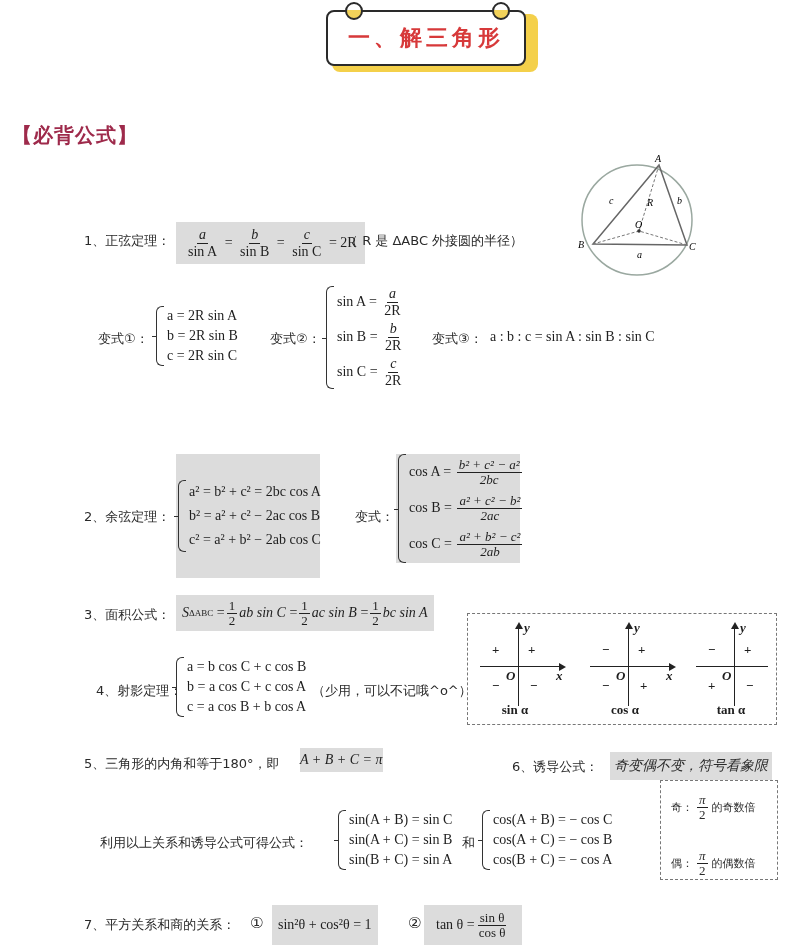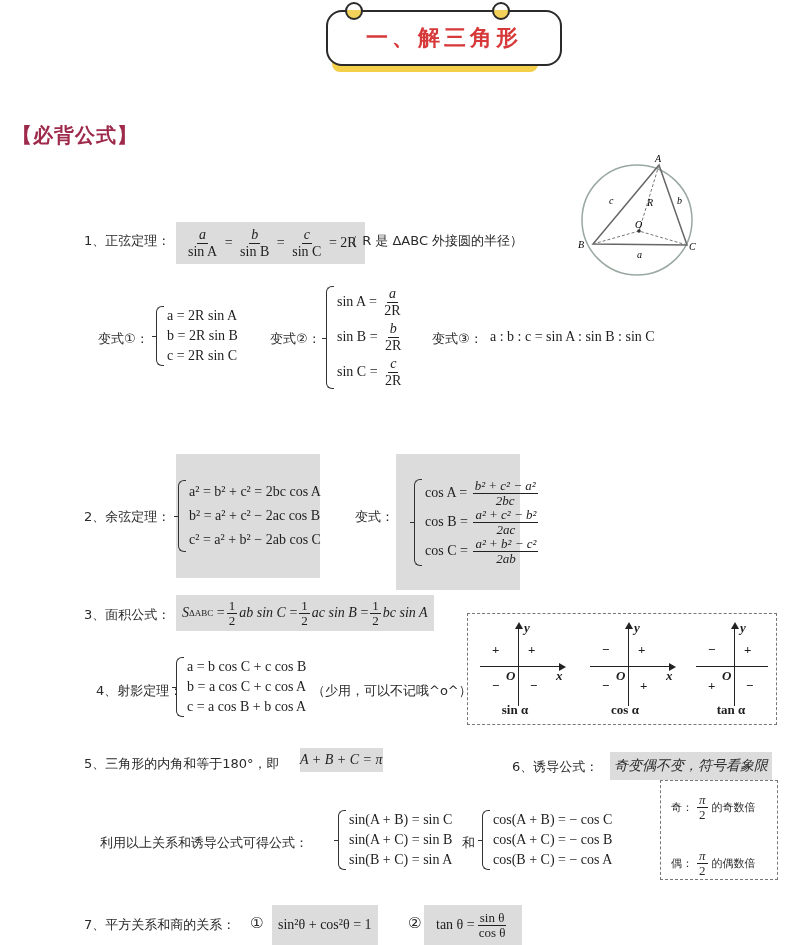--- a/index.html
+++ b/index.html
@@ -9,21 +9,21 @@
     font-family:"DejaVu Serif", "Liberation Serif", serif;
   }
   .abs { position:absolute; }
   .math { font-family:"Liberation Serif", "DejaVu Serif", serif; font-size:14px; white-space:nowrap; }
   .math i { font-style:italic; }
   .cn { font-family:"DejaVu Sans", "Liberation Sans", sans-serif; font-size:13px; color:#2a2a2a; white-space:nowrap; }
   .hl { background:#dcdcdc; }
 
   
   .banner-shadow { left:332px; top:14px; width:206px; height:58px; background:#f4d04a; border-radius:8px; }
-  .banner { left:326px; top:10px; width:236px; height:56px; background:#fff; border:2.5px solid #2a2a2a; border-radius:16px; box-sizing:border-box; display:flex; align-items:center; justify-content:center;text-align:right; }
+  .banner { left:326px; top:10px; width:200px; height:56px; background:#fff; border:2.5px solid #2a2a2a; border-radius:8px; box-sizing:border-box; display:flex; align-items:center; justify-content:center;text-align:right; }
   .banner span { color:#d7393a; font-family:"DejaVu Sans", sans-serif; font-weight:bold; font-size:22px; letter-spacing:4px; }
   .ring { width:18px; height:18px; border-radius:50%; border:2.5px solid #2a2a2a; box-sizing:border-box; background:linear-gradient(#fff 45%, #f2d25a 45%); top:2px; }
 
   .section-head { left:12px; top:122px; color:#9e2a4b; font-family:"DejaVu Sans", sans-serif; font-weight:bold; font-size:20px; letter-spacing:1px; }
 
   
   .frac { display:inline-flex; flex-direction:column; align-items:center; vertical-align:middle; margin:0 2px; }
   .frac .num { border-bottom:1px solid #222; padding:0 2px; line-height:16px; }
   .frac .den { line-height:16px; padding:0 2px; }
   .frac.small .num, .frac.small .den { font-size:13px; line-height:14px; }
@@ -136,21 +136,21 @@
   <span class="sys" style="height:72px;">
       <span class="brace"></span>
       <span class="rows">
     <div>a² = b² + c² = 2bc cos A</div>
     <div>b² = a² + c² − 2ac cos B</div>
     <div>c² = a² + b² − 2ab cos C</div>
   </span>
     </span>
 </div>
 <div class="abs cn" style="left:355px; top:508px;">变式：</div>
-<div class="abs math hl" style="left:396px; top:454px; width:124px; height:136px; display:flex; align-items:center; box-sizing:border-box; padding-left:18px;">
+<div class="abs math hl" style="left:396px; top:454px; width:124px; height:109px; display:flex; box-sizing:border-box; padding-left:2px;">
   <span class="sys">
       <span class="brace"></span>
       <span class="rows">
     <div><span>cos A =</span> <span class="frac small">
             <i class="num">b² + c² − a²</i>
             <i class="den">2bc</i>
           </span></div>
     <div><span>cos B =</span> <span class="frac small">
             <i class="num">a² + c² − b²</i>
             <i class="den">2ac</i>

